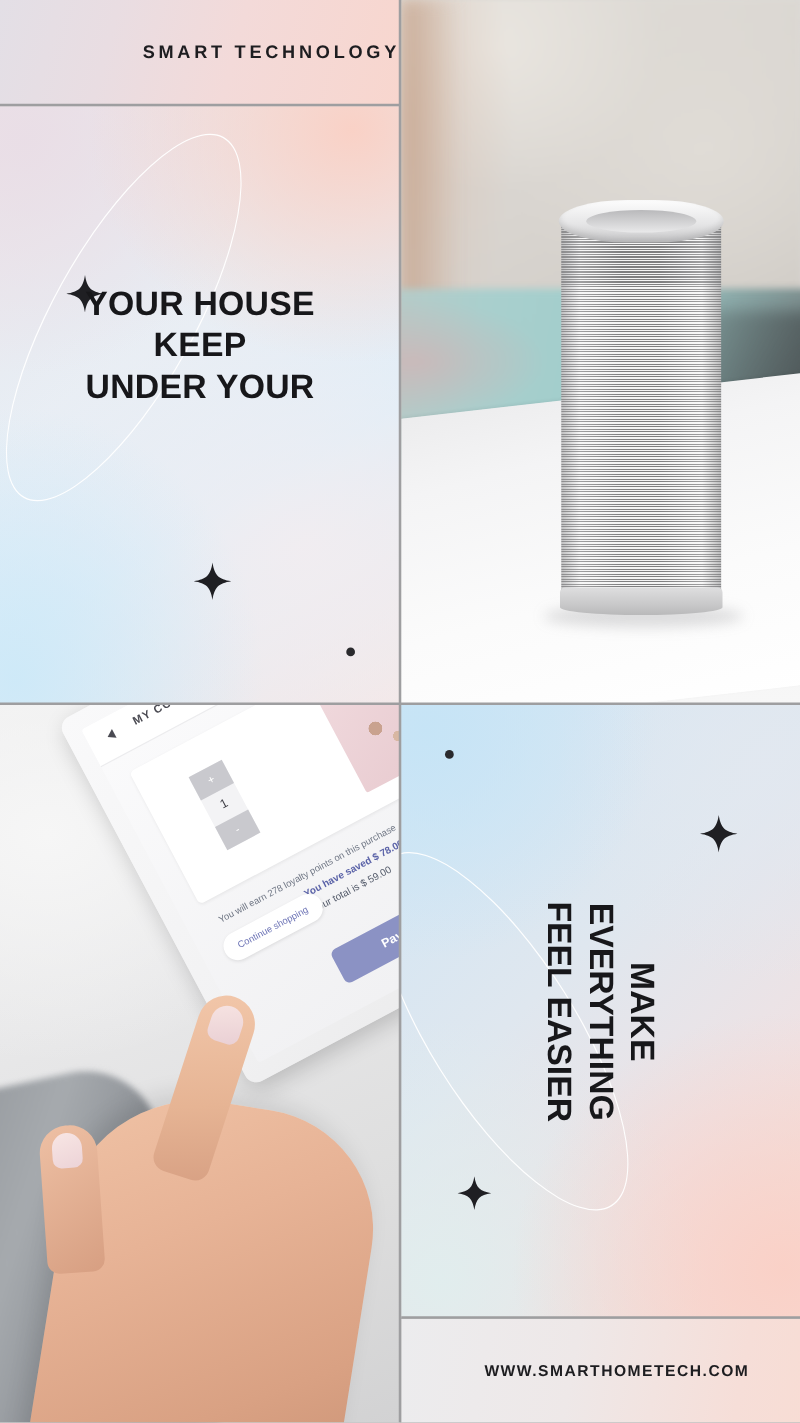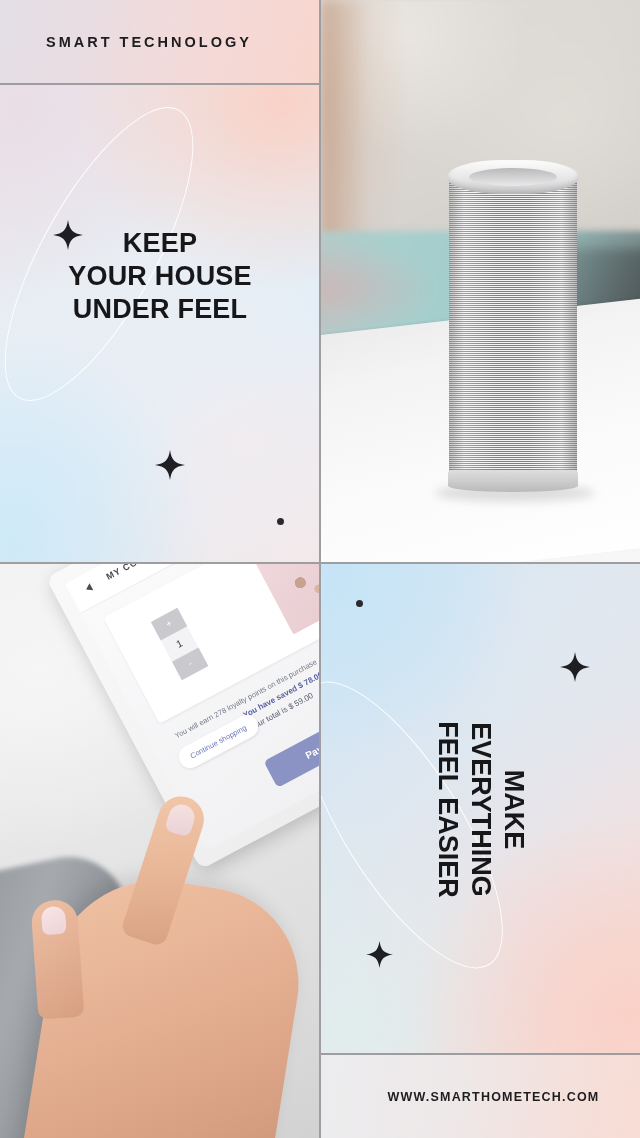--- a/index.html
+++ b/index.html
@@ -18,21 +18,21 @@
 
   
   .panel { position:absolute; overflow:hidden; }
 
   
   .tl-header {
     left:0; top:0; width:320px; height:84px;
     background:
       linear-gradient(105deg,
         #e3dfe6 0%, #e9dde2 28%, #f3dad9 58%, #f8d6ce 100%);
-    display:flex; align-items:center;
+    display:flex; align-items:center;justify-content:flex-end;
   }
   .brand {
     margin-left:46px;
     font-size:14.5px;
     font-weight:bold;
     letter-spacing:3.0px;
     color:#1d1d20;
     white-space:nowrap;
   }
 
@@ -339,23 +339,23 @@
 
     <div class="spark" style="left:155px; top:365px;">
       <svg width="30" height="30" viewBox="0 0 30 30">
         <path d="M15 0 C16.6 10.2 19.8 13.4 30 15 C19.8 16.6 16.6 19.8 15 30 C13.4 19.8 10.2 16.6 0 15 C10.2 13.4 13.4 10.2 15 0 Z" fill="#1f1f23"></path>
       </svg>
     </div>
 
     <div class="dot" style="left:277px; top:433px; width:7px; height:7px;"></div>
 
     <div class="headline">
+      <span>YOUR HOUSE</span>
       <span>KEEP</span>
-      <span>YOUR HOUSE</span>
-      <span>UNDER FEEL</span>
+      <span>UNDER YOUR</span>
     </div>
   </div>
 
   <div class="panel tr-photo">
     <div class="wall"></div>
     <div class="curtain"></div>
     <div class="couch"></div>
     <div class="couch-dark"></div>
     <div class="table"></div>
     <div class="speaker">

